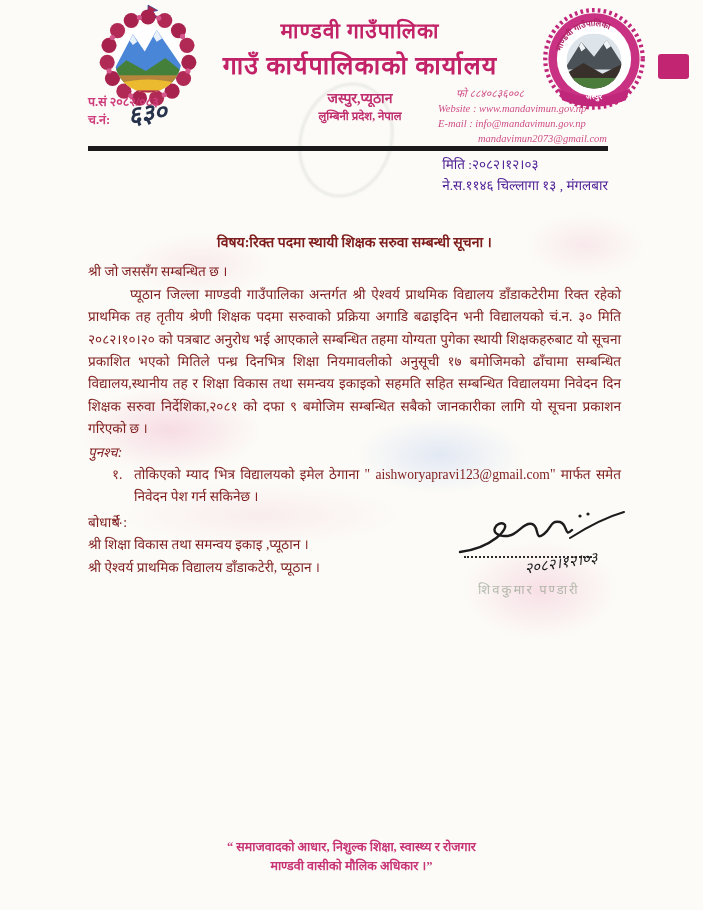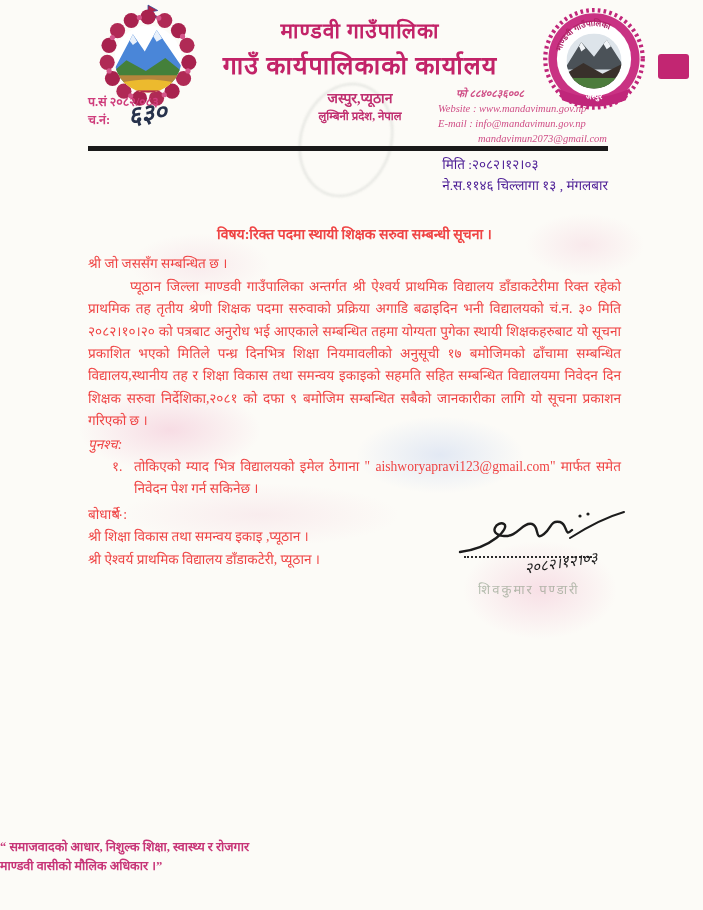--- a/index.html
+++ b/index.html
@@ -26,54 +26,54 @@
   .red-block{position:absolute;left:658px;top:54px;width:31px;height:25px;background:#c22672;border-radius:3px;}
   .titles{position:absolute;left:150px;top:16px;width:420px;text-align:center;}
   .t-muni{font-size:21px;font-weight:bold;color:#c22368;letter-spacing:1px;}
   .t-office{font-size:25px;font-weight:bold;color:#c22368;margin-top:3px;letter-spacing:1px;}
   .t-place{font-size:14px;font-weight:bold;color:#c03070;margin-top:7px;}
   .t-prov{font-size:11.5px;font-weight:bold;color:#c03070;margin-top:1px;}
   .contact{
     position:absolute;left:438px;top:86px;width:215px;
     font-style:italic;font-size:10.5px;line-height:15px;color:#cf4e86;
   }
-  .contact .c-phone{font-weight:bold;padding-left:18px;}
+  .contact .c-phone{font-weight:normal;padding-left:18px;}
   .contact .c-mail2{padding-left:40px;}
   .ref{position:absolute;left:88px;top:93px;font-size:12.5px;font-weight:bold;color:#cf3d7c;line-height:18px;}
   .chalani-row{display:flex;align-items:flex-start;gap:12px;}
   .handwritten-no{
     display:inline-block;font-size:25px;color:#27324c;font-style:italic;
     transform:rotate(-8deg);margin-left:6px;margin-top:-6px;
     font-family:"DejaVu Sans","Liberation Sans",sans-serif;
   }
   .bar{position:absolute;left:88px;top:146px;width:520px;height:5px;background:#1a1a1a;}
   .dateblock{position:absolute;right:95px;top:154px;text-align:left;font-size:13.5px;line-height:21px;color:#4c1d95;}
   .main{
-    position:absolute;left:88px;top:224px;width:533px;
-    font-size:13.6px;line-height:22.4px;text-align:justify;color:#ef4444;
+    position:absolute;left:88px;top:232px;width:533px;
+    font-size:13.6px;line-height:22.4px;text-align:justify;color:#7f1d1d;
   }
   .subject{text-align:center;font-weight:bold;font-size:14px;margin-bottom:7px;}
   .paragraph{text-indent:42px;}
   .ps-label{margin-top:1px;font-style:italic;}
   .ps-item{position:relative;margin-left:24px;padding-left:22px;}
   .ps-num{position:absolute;left:0;}
   .cc-label{margin-top:3px;}
   .signature{position:absolute;left:452px;top:508px;width:215px;height:95px;}
   .sig-svg{position:absolute;left:0;top:0;}
   .sig-dots{position:absolute;left:12px;top:48px;width:128px;border-bottom:2px dotted #2b2b2b;}
   .sig-date{
     position:absolute;left:72px;top:44px;font-size:15px;font-style:italic;color:#1e1e1e;
     transform:rotate(-9deg);font-family:"DejaVu Sans","Liberation Sans",sans-serif;white-space:nowrap;
   }
   .stamp-name{
     position:absolute;left:26px;top:72px;font-size:13px;letter-spacing:2px;
     color:rgba(105,130,100,.48);white-space:nowrap;filter:blur(.4px);
   }
   .footer{
-    position:absolute;left:0;top:838px;width:703px;text-align:left;
+    position:absolute;left:0;top:838px;width:703px;text-align:center;
     color:#c73577;font-weight:bold;font-size:12.5px;line-height:19px;
   }
 </style>
 </head>
 <body>
 
 <div class="page">
 
   <div class="blotch b1"></div>
   <div class="blotch b2"></div>

